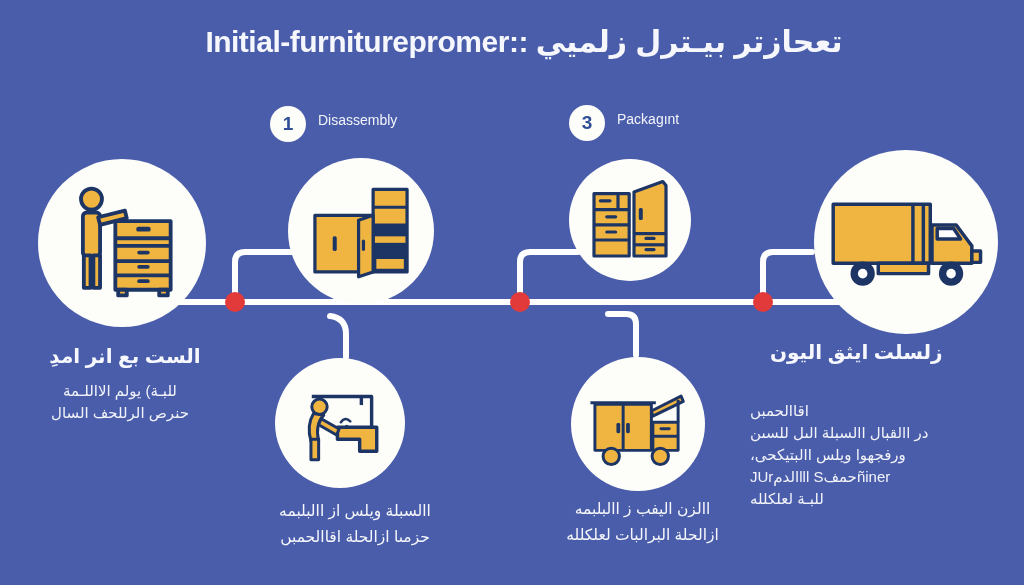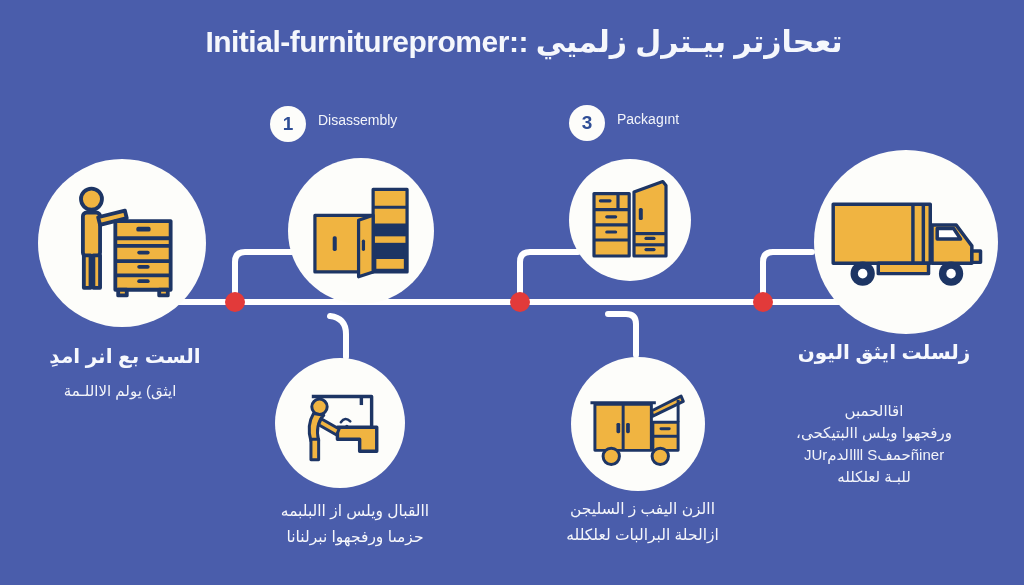--- a/index.html
+++ b/index.html
@@ -28,21 +28,21 @@
   .node{
     background:#fdfdfa;border-radius:50%;
     display:flex;align-items:center;justify-content:center;
   }
   
   .ar{direction:rtl;}
   .blk-heading{font-size:20px;font-weight:bold;color:#f6f8fd;}
   .blk-body{font-size:15px;line-height:22px;color:rgba(255,255,255,0.93);}
   .caption{font-size:15.5px;line-height:26px;text-align:center;color:rgba(255,255,255,0.95);}
   .left-center{text-align:center;}
-  .right-align{text-align:center;}
+  .right-align{text-align:left;}
   .mixed-line{direction:ltr;unicode-bidi:embed;}
   svg{display:block;}
 </style>
 </head>
 <body>
 
 <div class="abs title">Initial-furniturepromer:: تعحازتر بيـترل زلميي</div>
 
 <div class="abs badge" style="left:270px;top:106px;">
   <span>1</span>
@@ -187,32 +187,34 @@
       <rect x="54" y="56" width="5" height="14" rx="2"></rect>
       <rect x="99" y="62" width="15" height="4" rx="2"></rect>
     </g>
     <circle cx="34" cy="101" r="11" fill="#f0b441" stroke="#1d3564" stroke-width="4"></circle>
     <circle cx="100" cy="101" r="11" fill="#f0b441" stroke="#1d3564" stroke-width="4"></circle>
   </svg>
 </div>
 
 <div class="abs ar blk-heading left-center" style="left:25px;top:344px;width:200px;text-align:center;">الست بع انر امدِ</div>
 <div class="abs blk-body left-center" style="left:15px;top:380px;width:210px;">
-  <div class="ar">ايثق) يولم الااللـمة</div>
+  <div class="ar">للبـة) يولم الااللـمة</div>
+  <div class="ar">حنرص الرللحف السال</div>
 </div>
 
 <div class="abs ar blk-heading right-align" style="left:770px;top:340px;width:228px;">زلسلت ايثق اليون</div>
 <div class="abs blk-body right-align" style="left:750px;top:368px;width:248px;margin-top:32px;">
   <div class="ar">اقاالحمبں</div>
+  <div class="ar">در االقبال االسبلة الىل للسىن</div>
   <div class="ar">ورفجهوا ويلس االبتيكحى،</div>
   <div class="mixed-line">JUrالدمlll Sحمفñiner</div>
   <div class="ar">للبـة لعلكلله</div>
 </div>
 
 <div class="abs caption" style="left:250px;top:498px;width:210px;">
-  <div class="ar">االقبال ويلس از االبلبمه</div>
-  <div class="ar">حزمىا ورفجهوا نبرلنانا</div>
+  <div class="ar">االسبلة ويلس از االبلبمه</div>
+  <div class="ar">حزمىا ازالحلة اقاالحمبں</div>
 </div>
 
 <div class="abs caption" style="left:535px;top:496px;width:215px;">
-  <div class="ar">االزن اليفب ز السليجن</div>
+  <div class="ar">االزن اليفب ز االبلبمه</div>
   <div class="ar">ازالحلة البرالبات لعلكلله</div>
 </div>
 
 </body></html>

